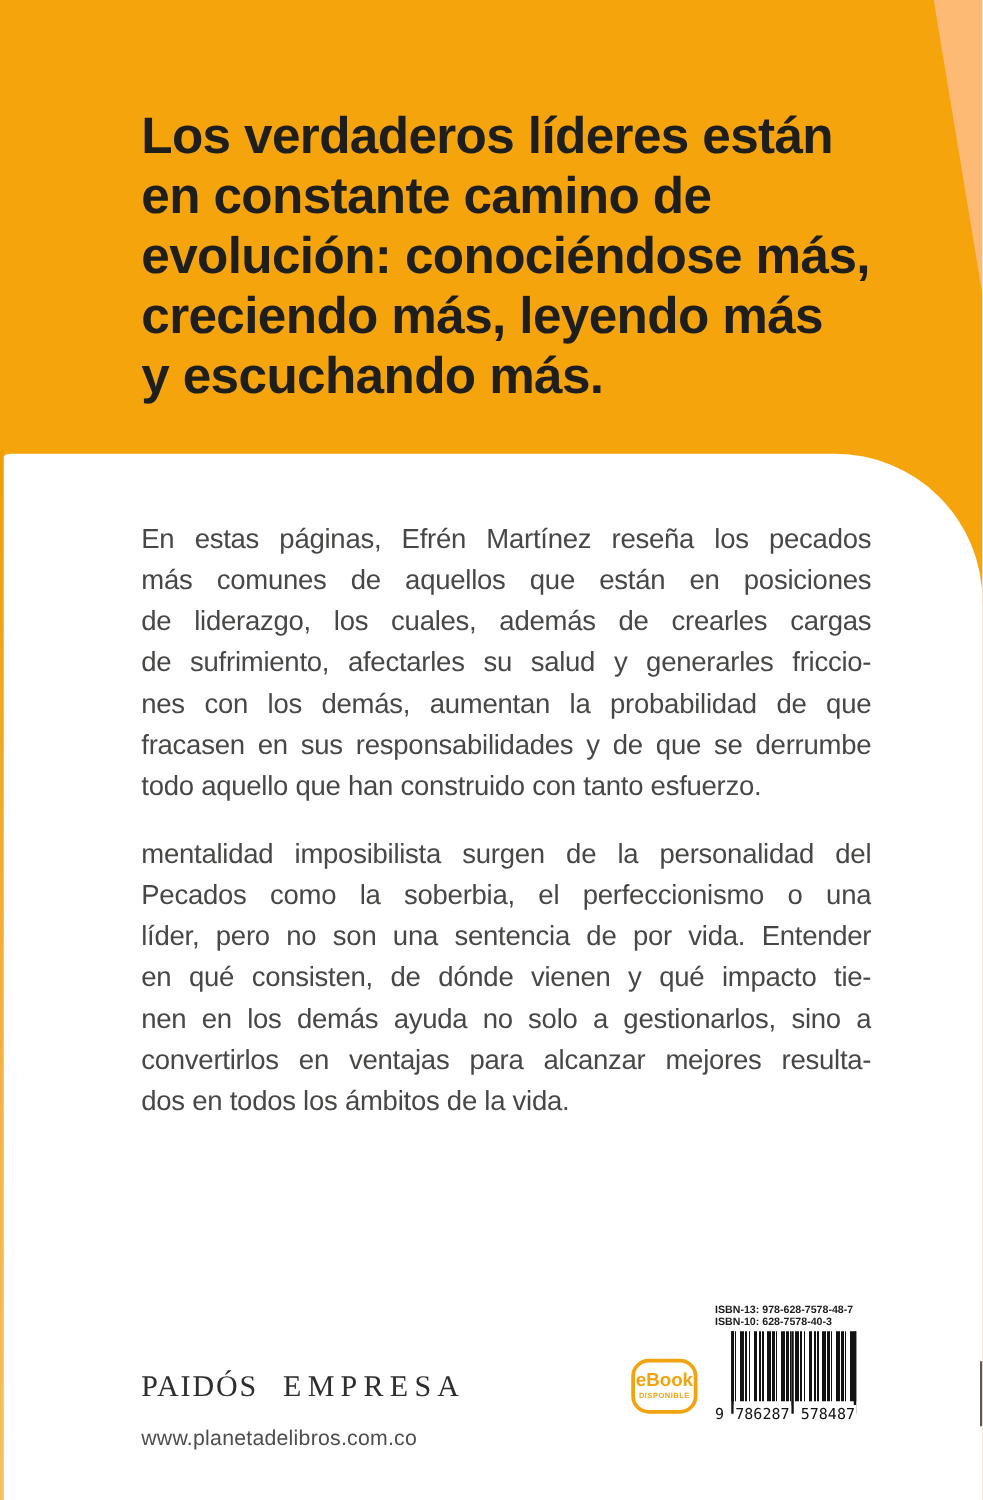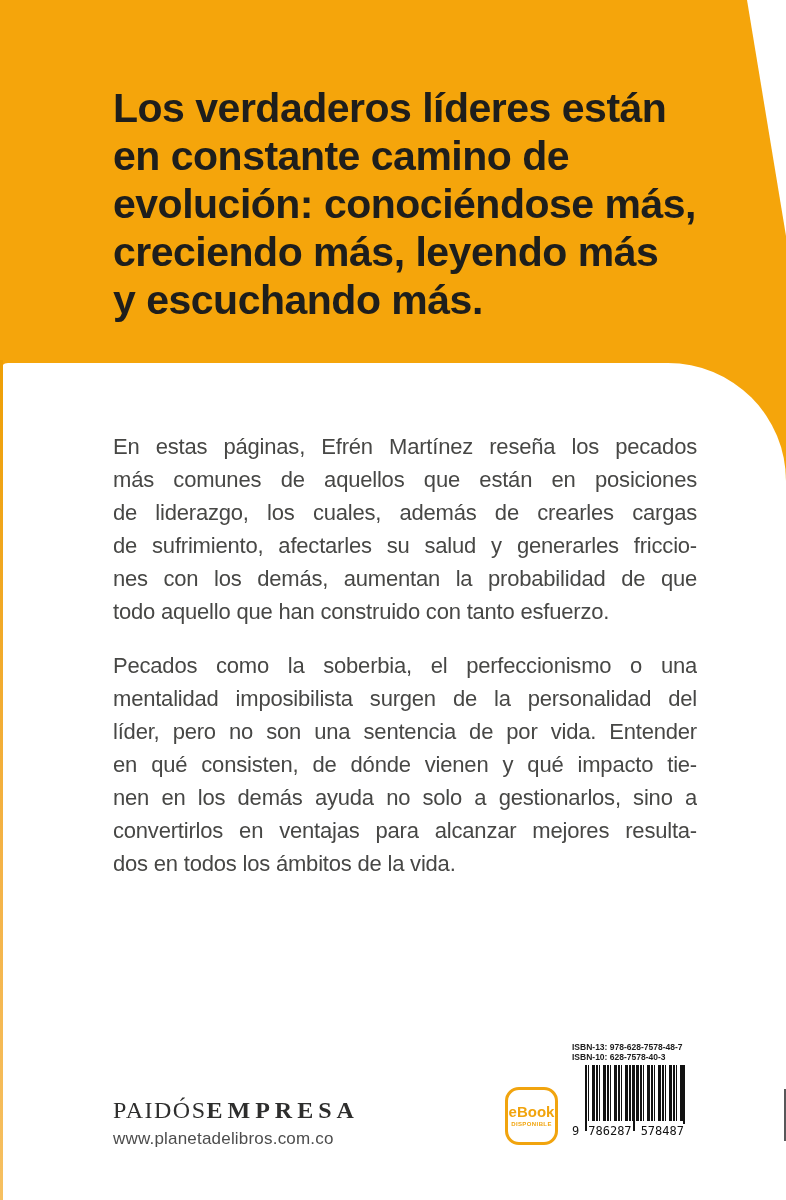--- a/index.html
+++ b/index.html
@@ -1,17 +1,17 @@
 <!DOCTYPE html>
 <html><head>
 <meta charset="utf-8">
 <style>
   html,body{margin:0;padding:0;}
   body{background:#e8e8e8;font-family:"Liberation Sans",sans-serif;}
-  .page{position:relative;width:786px;height:1200px;background:#ffffff;overflow:hidden;margin:0 auto;}
+  .page{position:relative;width:786px;height:1200px;background:#fdba74;overflow:hidden;margin:0 auto;}
 
   
   .orange-header{
     position:absolute;top:0;left:0;width:786px;height:483px;
     background:#F5A50B;
     clip-path:polygon(0 0,747px 0,786px 236px,786px 483px,0 483px);
   }
   
   .white-sheet{
     position:absolute;top:363px;left:0;width:786px;height:837px;
@@ -27,36 +27,36 @@
 
   .headline{
     position:absolute;left:113px;top:84px;width:640px;
     color:#1E1E1C;font-weight:700;font-size:41px;line-height:48px;
     letter-spacing:-0.5px;
   }
   .headline .hline{white-space:nowrap;}
 
   .bodycopy{
     position:absolute;left:113px;top:414px;width:584px;
-    color:#474745;font-size:22px;line-height:33px;letter-spacing:-0.2px;margin-top:16px;
+    color:#474745;font-size:22px;line-height:33px;letter-spacing:-0.2px;
   }
   .para{margin:0 0 21px 0;}
   .bline{text-align:justify;text-align-last:justify;height:33px;overflow:hidden;}
   .bline.last{text-align-last:left;}
 
   
   .publisher{position:absolute;left:113px;top:1097px;color:#2E2E2D;}
   .brandline{font-family:"Liberation Serif",serif;font-size:24px;white-space:nowrap;}
   .brand{font-weight:400;letter-spacing:1.5px;}
-  .imprint{font-weight:700;letter-spacing:5px;margin-left:0;}
-  .website{font-family:"Liberation Sans",sans-serif;font-size:17px;color:#4D4D4D;margin-top:5px;letter-spacing:0.2px;}
+  .imprint{font-weight:400;letter-spacing:5px;margin-left:20px;}
+  .website{font-family:"Liberation Sans",sans-serif;font-size:17px;color:#4D4D4D;margin-top:17px;letter-spacing:0.2px;}
 
   
   .ebook-badge{
-    position:absolute;left:505px;top:1087px;width:53px;height:58px;
+    position:absolute;left:505px;top:1087px;width:53px;height:44px;
     border:3px solid #F1A40E;border-radius:14px;background:#fff;
     display:flex;flex-direction:column;align-items:center;justify-content:center;
     box-sizing:border-box;
   }
   .ebook-title{color:#F1A40E;font-size:15px;font-weight:600;line-height:16px;}
   .ebook-sub{color:#F1A40E;font-size:6px;font-weight:700;letter-spacing:0.4px;line-height:8px;}
 
   
   .isbn-block{position:absolute;left:572px;top:1043px;width:116px;}
   .isbn-line{font-size:8.5px;font-weight:700;color:#1B1B1B;line-height:9.5px;white-space:nowrap;}
@@ -99,25 +99,26 @@
     <div class="hline">y escuchando más.</div>
   </div>
 
   <div class="bodycopy">
     <div class="para">
       <div class="bline">En estas páginas, Efrén Martínez reseña los pecados</div>
       <div class="bline">más comunes de aquellos que están en posiciones</div>
       <div class="bline">de liderazgo, los cuales, además de crearles cargas</div>
       <div class="bline">de sufrimiento, afectarles su salud y generarles friccio-</div>
       <div class="bline">nes con los demás, aumentan la probabilidad de que</div>
+      <div class="bline">fracasen en sus responsabilidades y de que se derrumbe</div>
       <div class="bline last">todo aquello que han construido con tanto esfuerzo.</div>
     </div>
     <div class="para">
+      <div class="bline">mentalidad imposibilista surgen de la personalidad del</div>
       <div class="bline">Pecados como la soberbia, el perfeccionismo o una</div>
-      <div class="bline">mentalidad imposibilista surgen de la personalidad del</div>
       <div class="bline">líder, pero no son una sentencia de por vida. Entender</div>
       <div class="bline">en qué consisten, de dónde vienen y qué impacto tie-</div>
       <div class="bline">nen en los demás ayuda no solo a gestionarlos, sino a</div>
       <div class="bline">convertirlos en ventajas para alcanzar mejores resulta-</div>
       <div class="bline last">dos en todos los ámbitos de la vida.</div>
     </div>
   </div>
 
   <div class="publisher">
     <div class="brandline">

